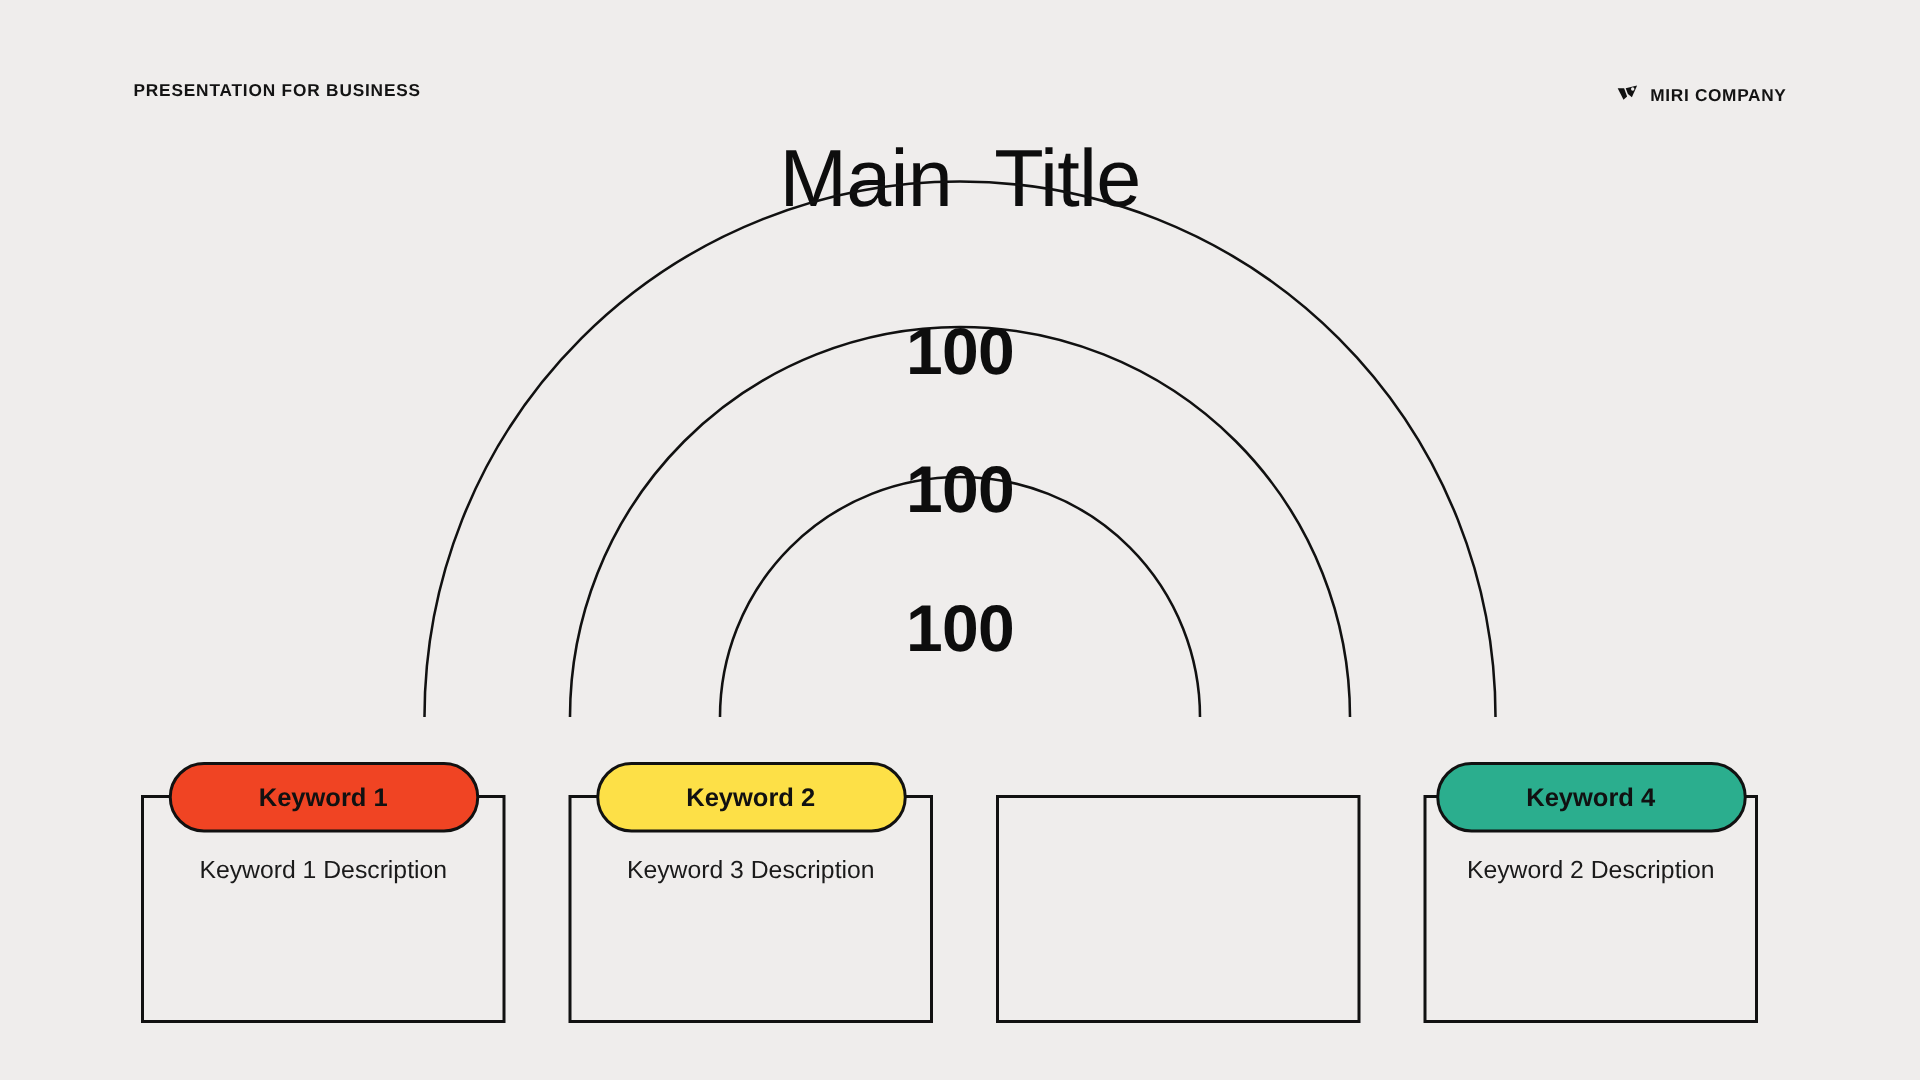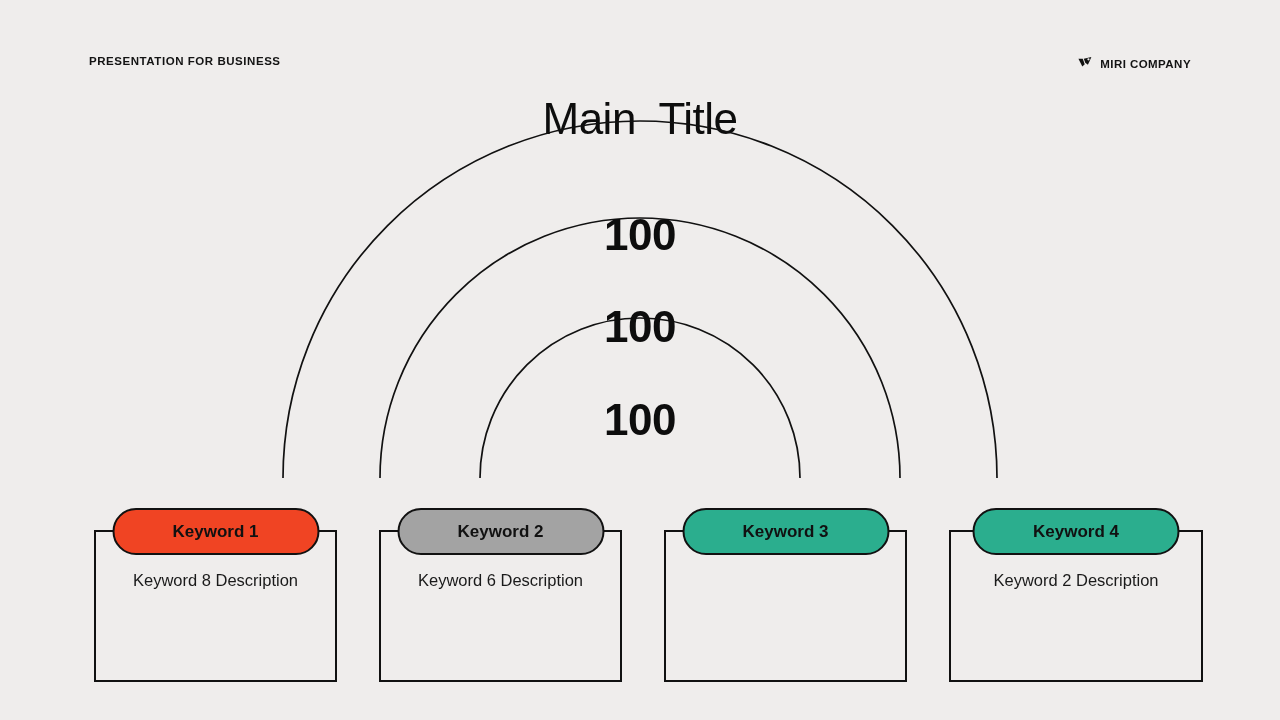--- a/index.html
+++ b/index.html
@@ -26,21 +26,21 @@
   .brand-mark { width:16px; height:16px; display:block; }
   .brand-name {
     font-size:11.5px; font-weight:700; letter-spacing:0.45px;
     color:#131313; white-space:nowrap;
   }
 
   
   .title {
     position:absolute; top:88px; left:0; width:1280px;
     text-align:center;
-    font-size:44px; font-weight:400; letter-spacing:-0.5px;
+    font-size:54px; font-weight:400; letter-spacing:-0.5px;
     color:#0D0D0D; line-height:62px;
     white-space:pre;
   }
 
   
   .arcs { position:absolute; left:0; top:0; width:1280px; height:596px; }
   .arc-label {
     position:absolute; width:1280px; left:0; text-align:center;
     font-size:44px; font-weight:700; color:#0D0D0D; letter-spacing:-0.5px;
   }
@@ -64,21 +64,21 @@
   }
   .card-desc {
     position:absolute; left:0; top:41px; width:100%;
     text-align:center; font-size:16.5px; font-weight:400;
     color:#1A1A1A; white-space:nowrap;
   }
 
   .card-1 { left:94px;  width:243px; }
   .card-2 { left:379px; width:243px; }
   .card-3 { left:664px; width:243px; }
-  .card-4 { left:949px; width:254px; }
+  .card-4 { left:949px; width:223px; }
 
   .card-1 .pill { width:207px; }
   .card-2 .pill { width:207px; }
   .card-3 .pill { width:207px; }
   .card-4 .pill { width:207px; }
 </style>
 </head>
 <body>
 
 <div class="header">
@@ -107,32 +107,31 @@
   <div class="arc-label lbl-1">100</div>
   <div class="arc-label lbl-2">100</div>
   <div class="arc-label lbl-3">100</div>
 </div>
 
 <div class="cards">
 
   <div class="card card-1">
     <div class="card-box"></div>
     <div class="pill" style="background: rgb(240, 68, 35);">Keyword 1</div>
-    <div class="card-desc">Keyword 8 Description</div>
+    <div class="card-desc">Keyword 1 Description</div>
   </div>
 
   <div class="card card-2">
     <div class="card-box"></div>
-    <div class="pill" style="background: #a3a3a3;">Keyword 2</div>
-    <div class="card-desc">Keyword 6 Description</div>
+    <div class="pill" style="background: #fde047;">Keyword 2</div>
+    <div class="card-desc">Keyword 3 Description</div>
   </div>
 
   <div class="card card-3">
     <div class="card-box"></div>
-    <div class="pill" style="background: rgb(43, 174, 142);">Keyword 3</div>
   </div>
 
   <div class="card card-4">
     <div class="card-box"></div>
     <div class="pill" style="background: rgb(43, 174, 142);">Keyword 4</div>
     <div class="card-desc">Keyword 2 Description</div>
   </div>
 
 </div>
 

